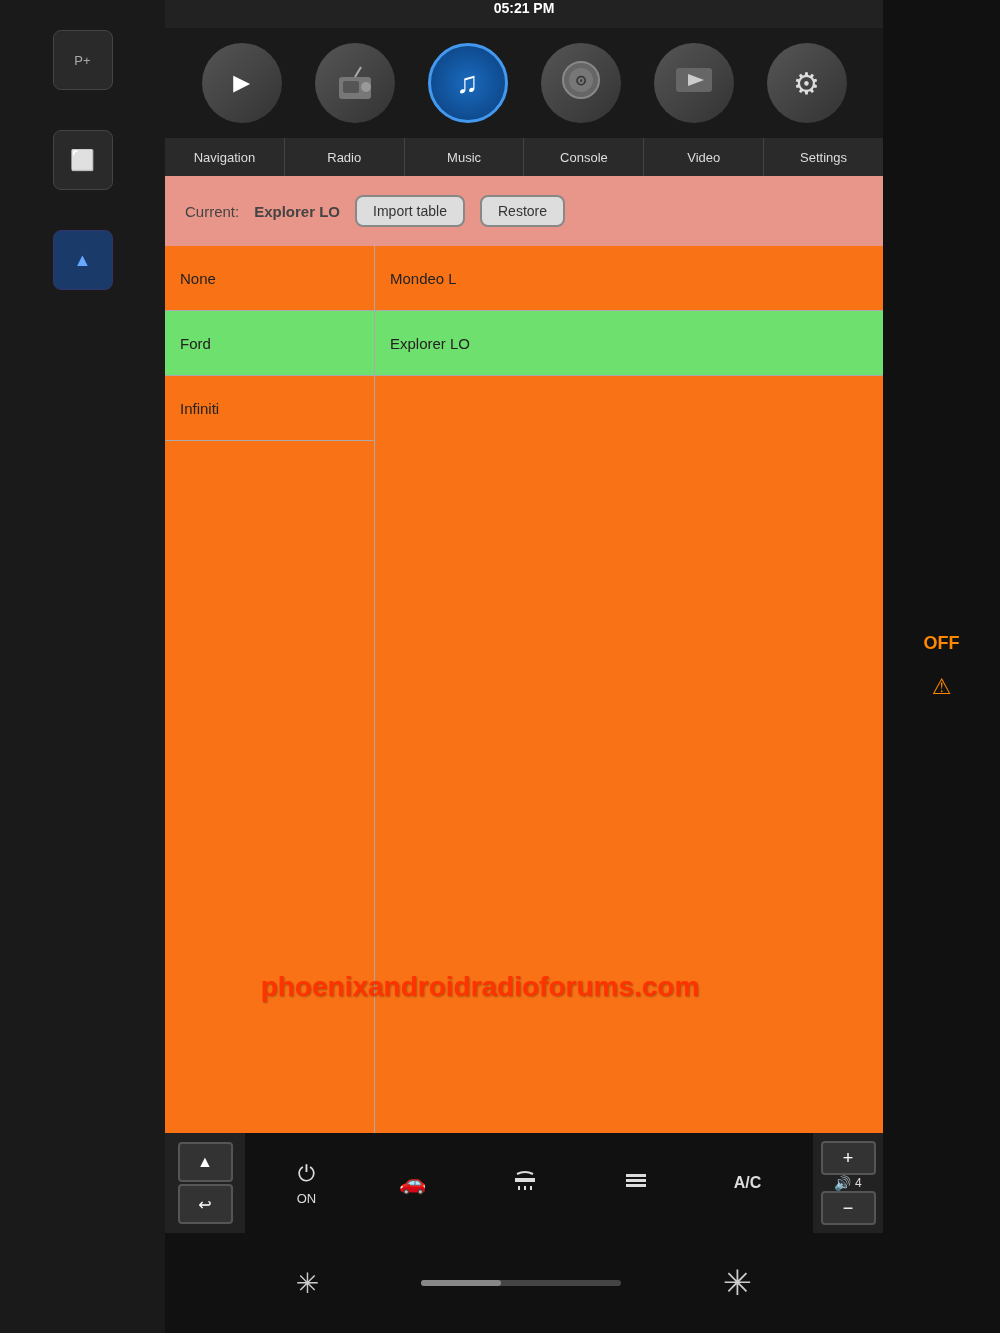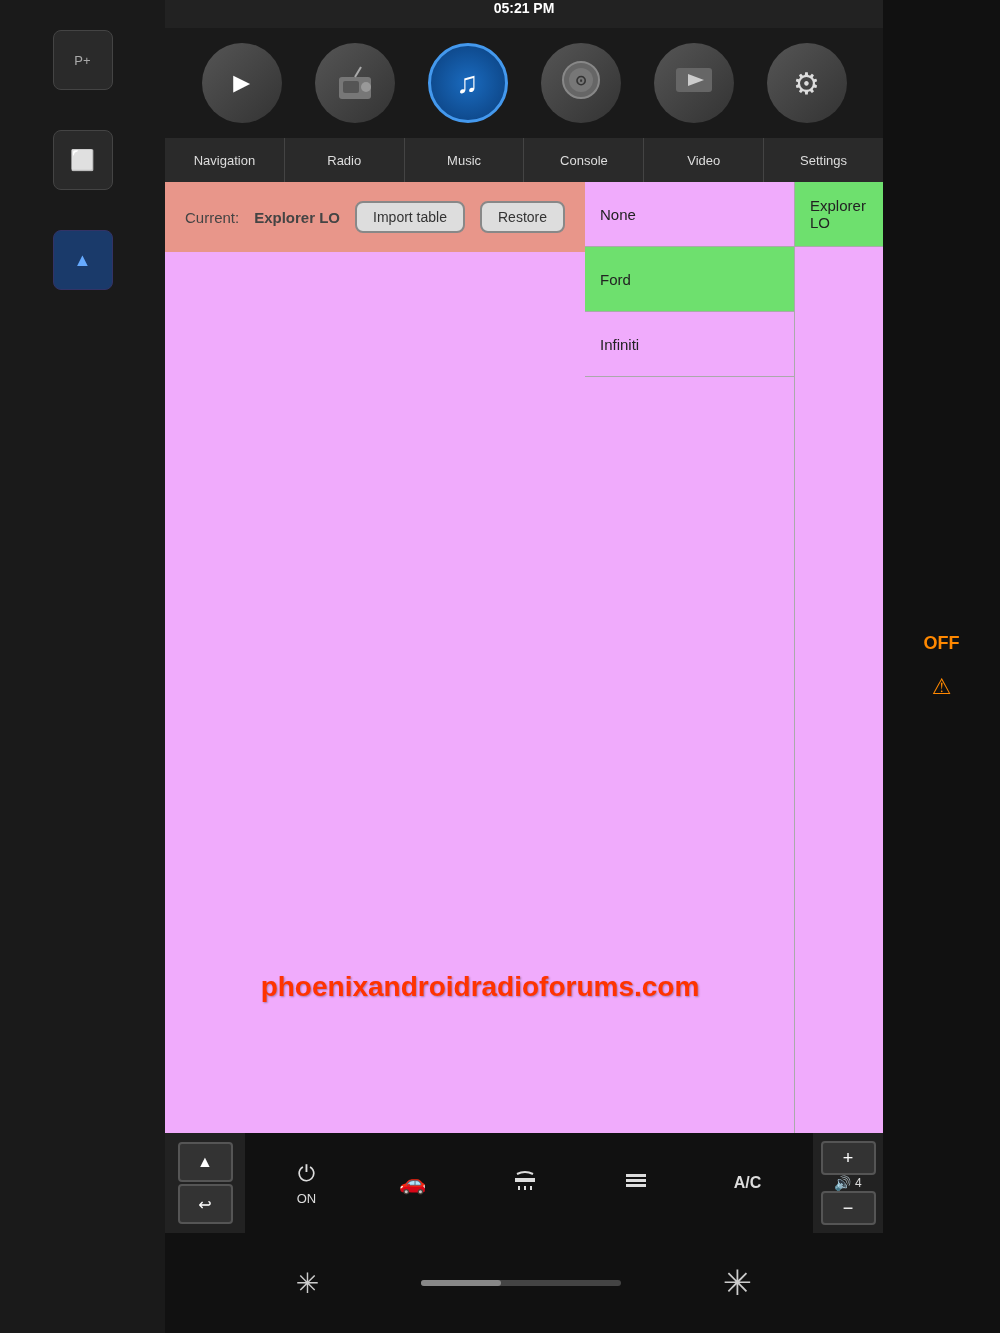--- a/index.html
+++ b/index.html
@@ -96,21 +96,21 @@
 
     .top-icon.nav { background: linear-gradient(135deg, #555, #333); }
     .top-icon.radio { background: linear-gradient(135deg, #555, #333); }
     .top-icon.music { background: radial-gradient(circle, #1a6bbf, #0a3d7a); border: 3px solid #4499ee; }
     .top-icon.console { background: linear-gradient(135deg, #555, #333); }
     .top-icon.video { background: linear-gradient(135deg, #555, #333); }
     .top-icon.settings { background: linear-gradient(135deg, #555, #333); }
 
     
     .nav-bar {
-      height: 44px;
+      height: 38px;
       background: #2a2a2a;
       display: flex;
       align-items: center;
     }
 
     .nav-item {
       flex: 1;
       height: 100%;
       display: flex;
       align-items: center;
@@ -118,23 +118,23 @@
       color: #ddd;
       font-size: 13px;
       cursor: pointer;
       border-right: 1px solid #444;
     }
     .nav-item:last-child { border-right: none; }
 
     
     .content {
       flex: 1;
-      background: #f0abfc;
-      display: flex;
-      flex-direction: row;
+      background: #f97316;
+      display: flex;
+      flex-direction: column;
     }
 
     
     .header-row {
       background: #e8968a;
       padding: 18px 20px;
       display: flex;
       align-items: center;
       gap: 15px;
       height: 70px;
@@ -471,20 +471,23 @@
           <div class="table-row selected-left">
             <span>Ford</span>
           </div>
           <div class="table-row">
             <span>Infiniti</span>
           </div>
           <div class="table-row empty"></div>
         </div>
 
         <div class="col-right">
+          <div class="table-row">
+            <span>Mondeo L</span>
+          </div>
           <div class="table-row selected-right">
             <span>Explorer LO</span>
           </div>
           <div class="table-row empty"></div>
         </div>
 
       </div>
     </div>
 
     <div class="bottom-controls">

